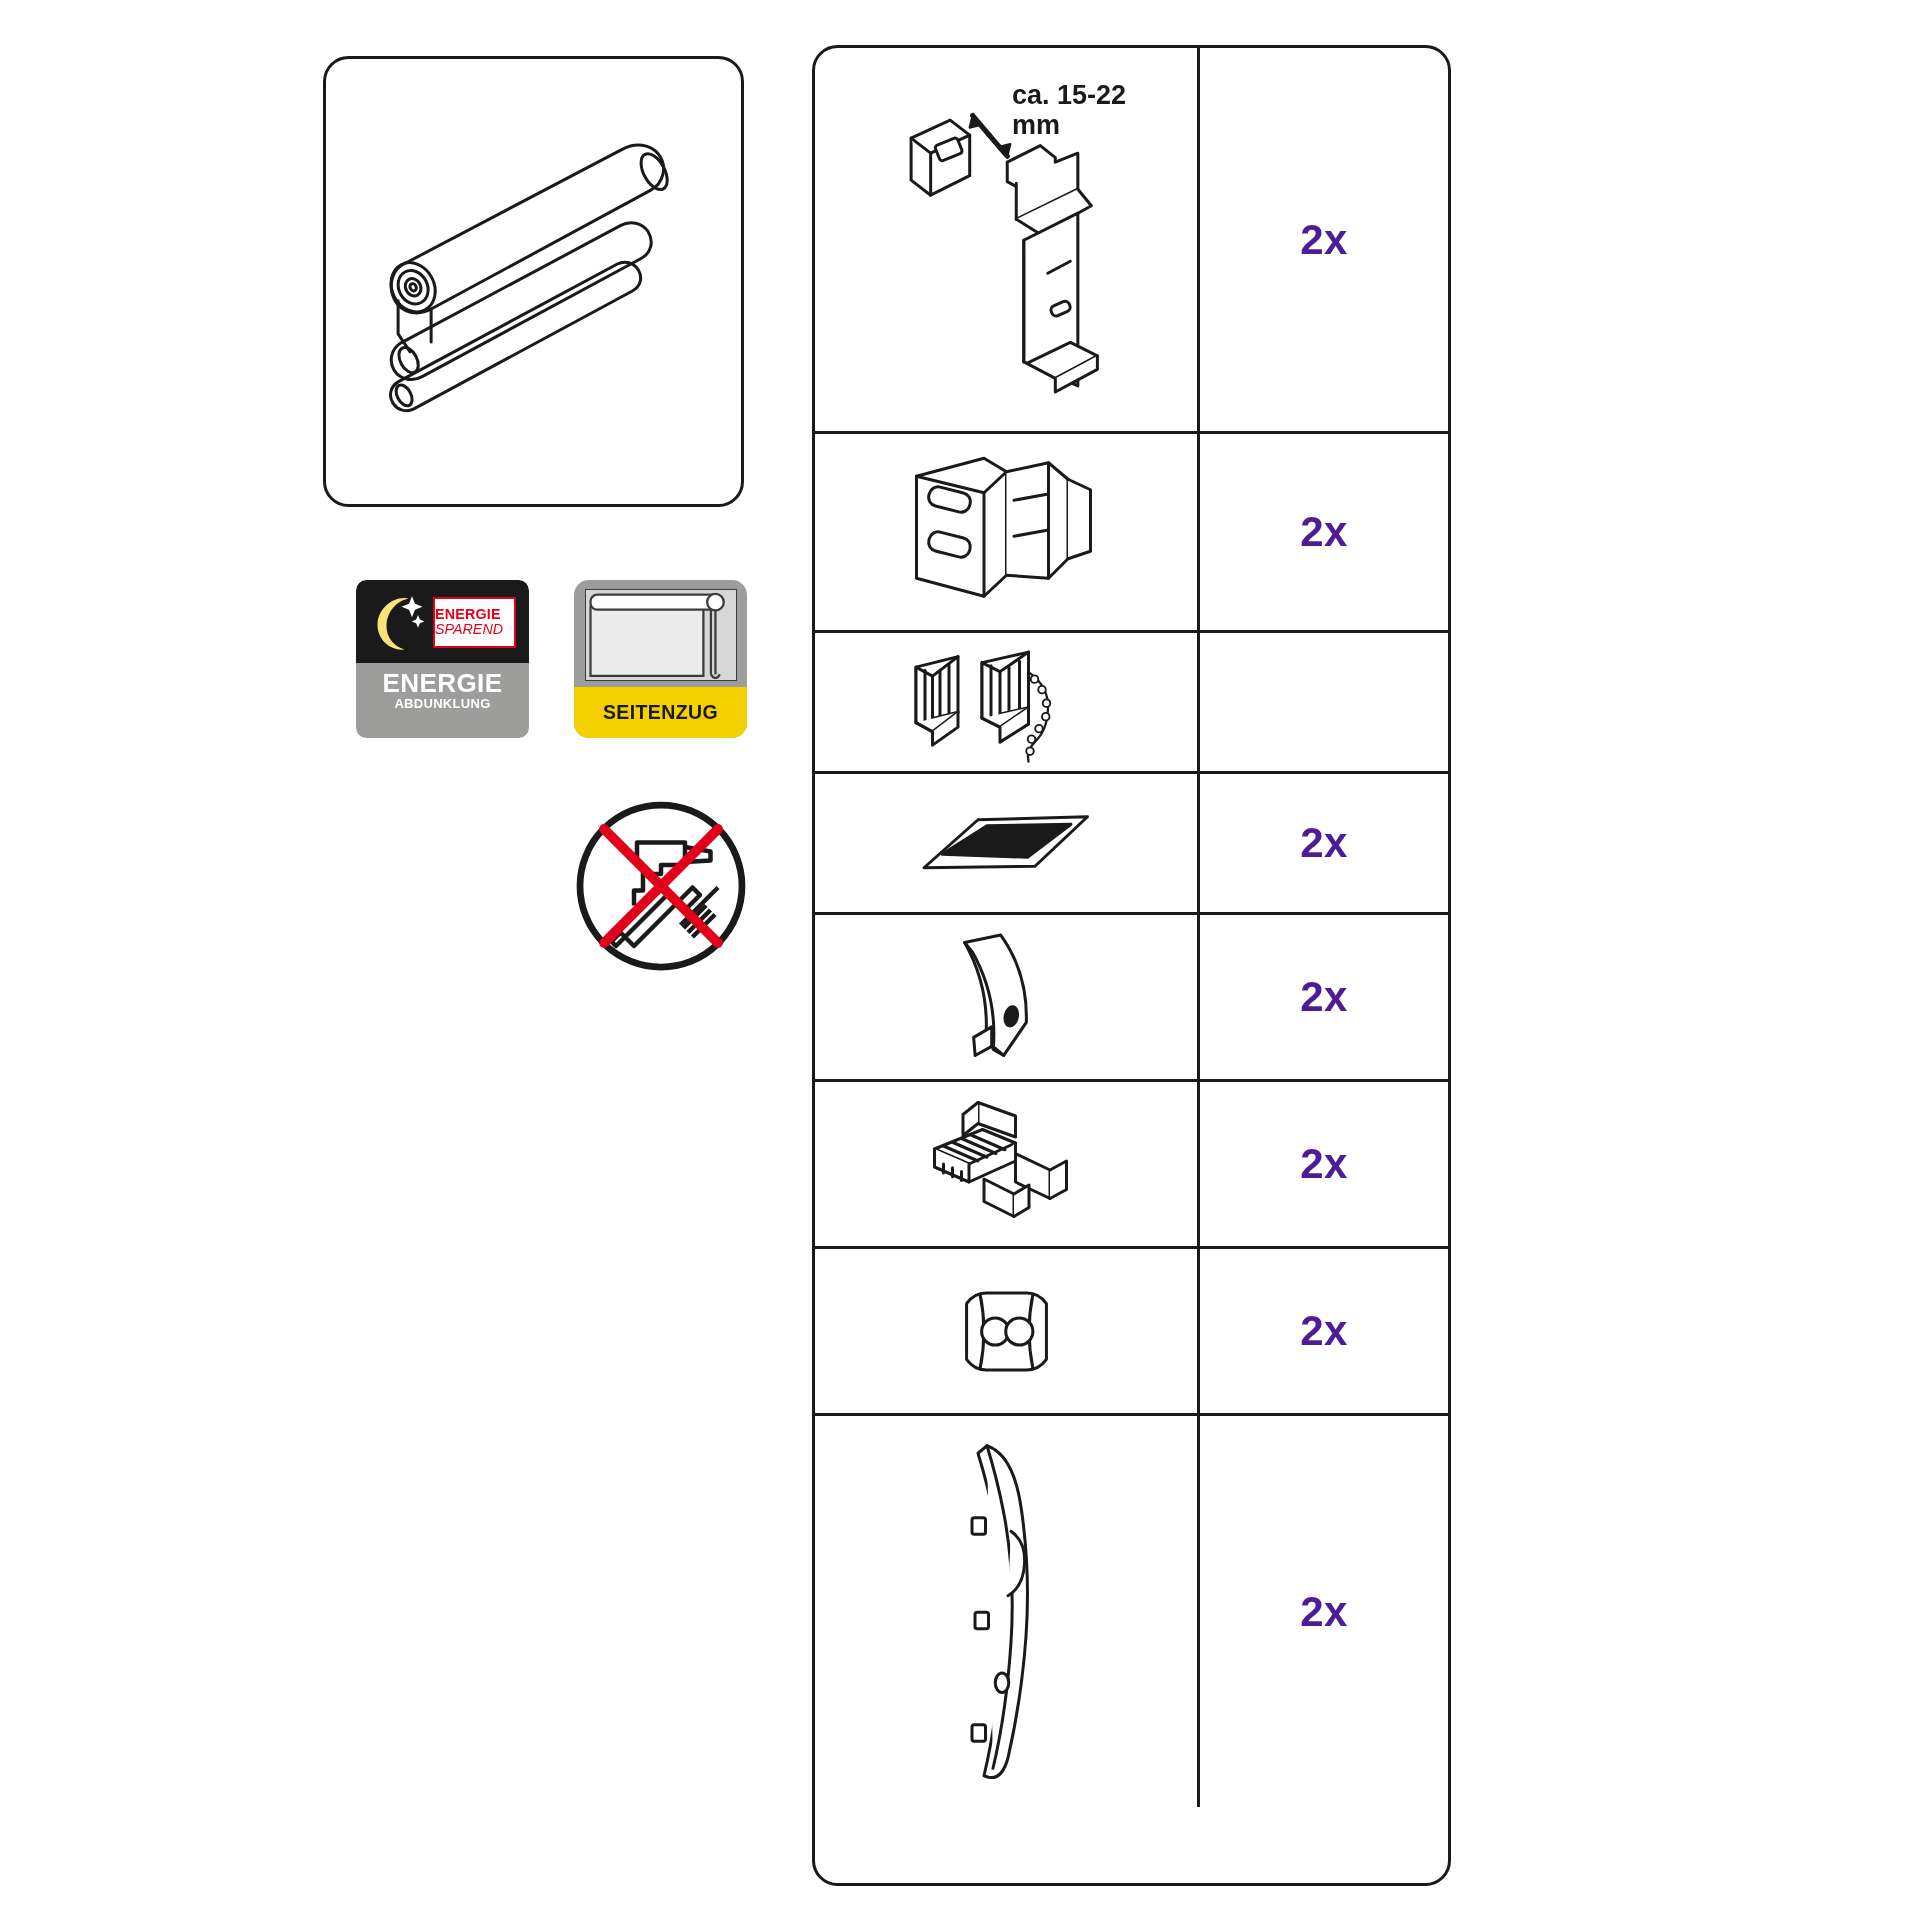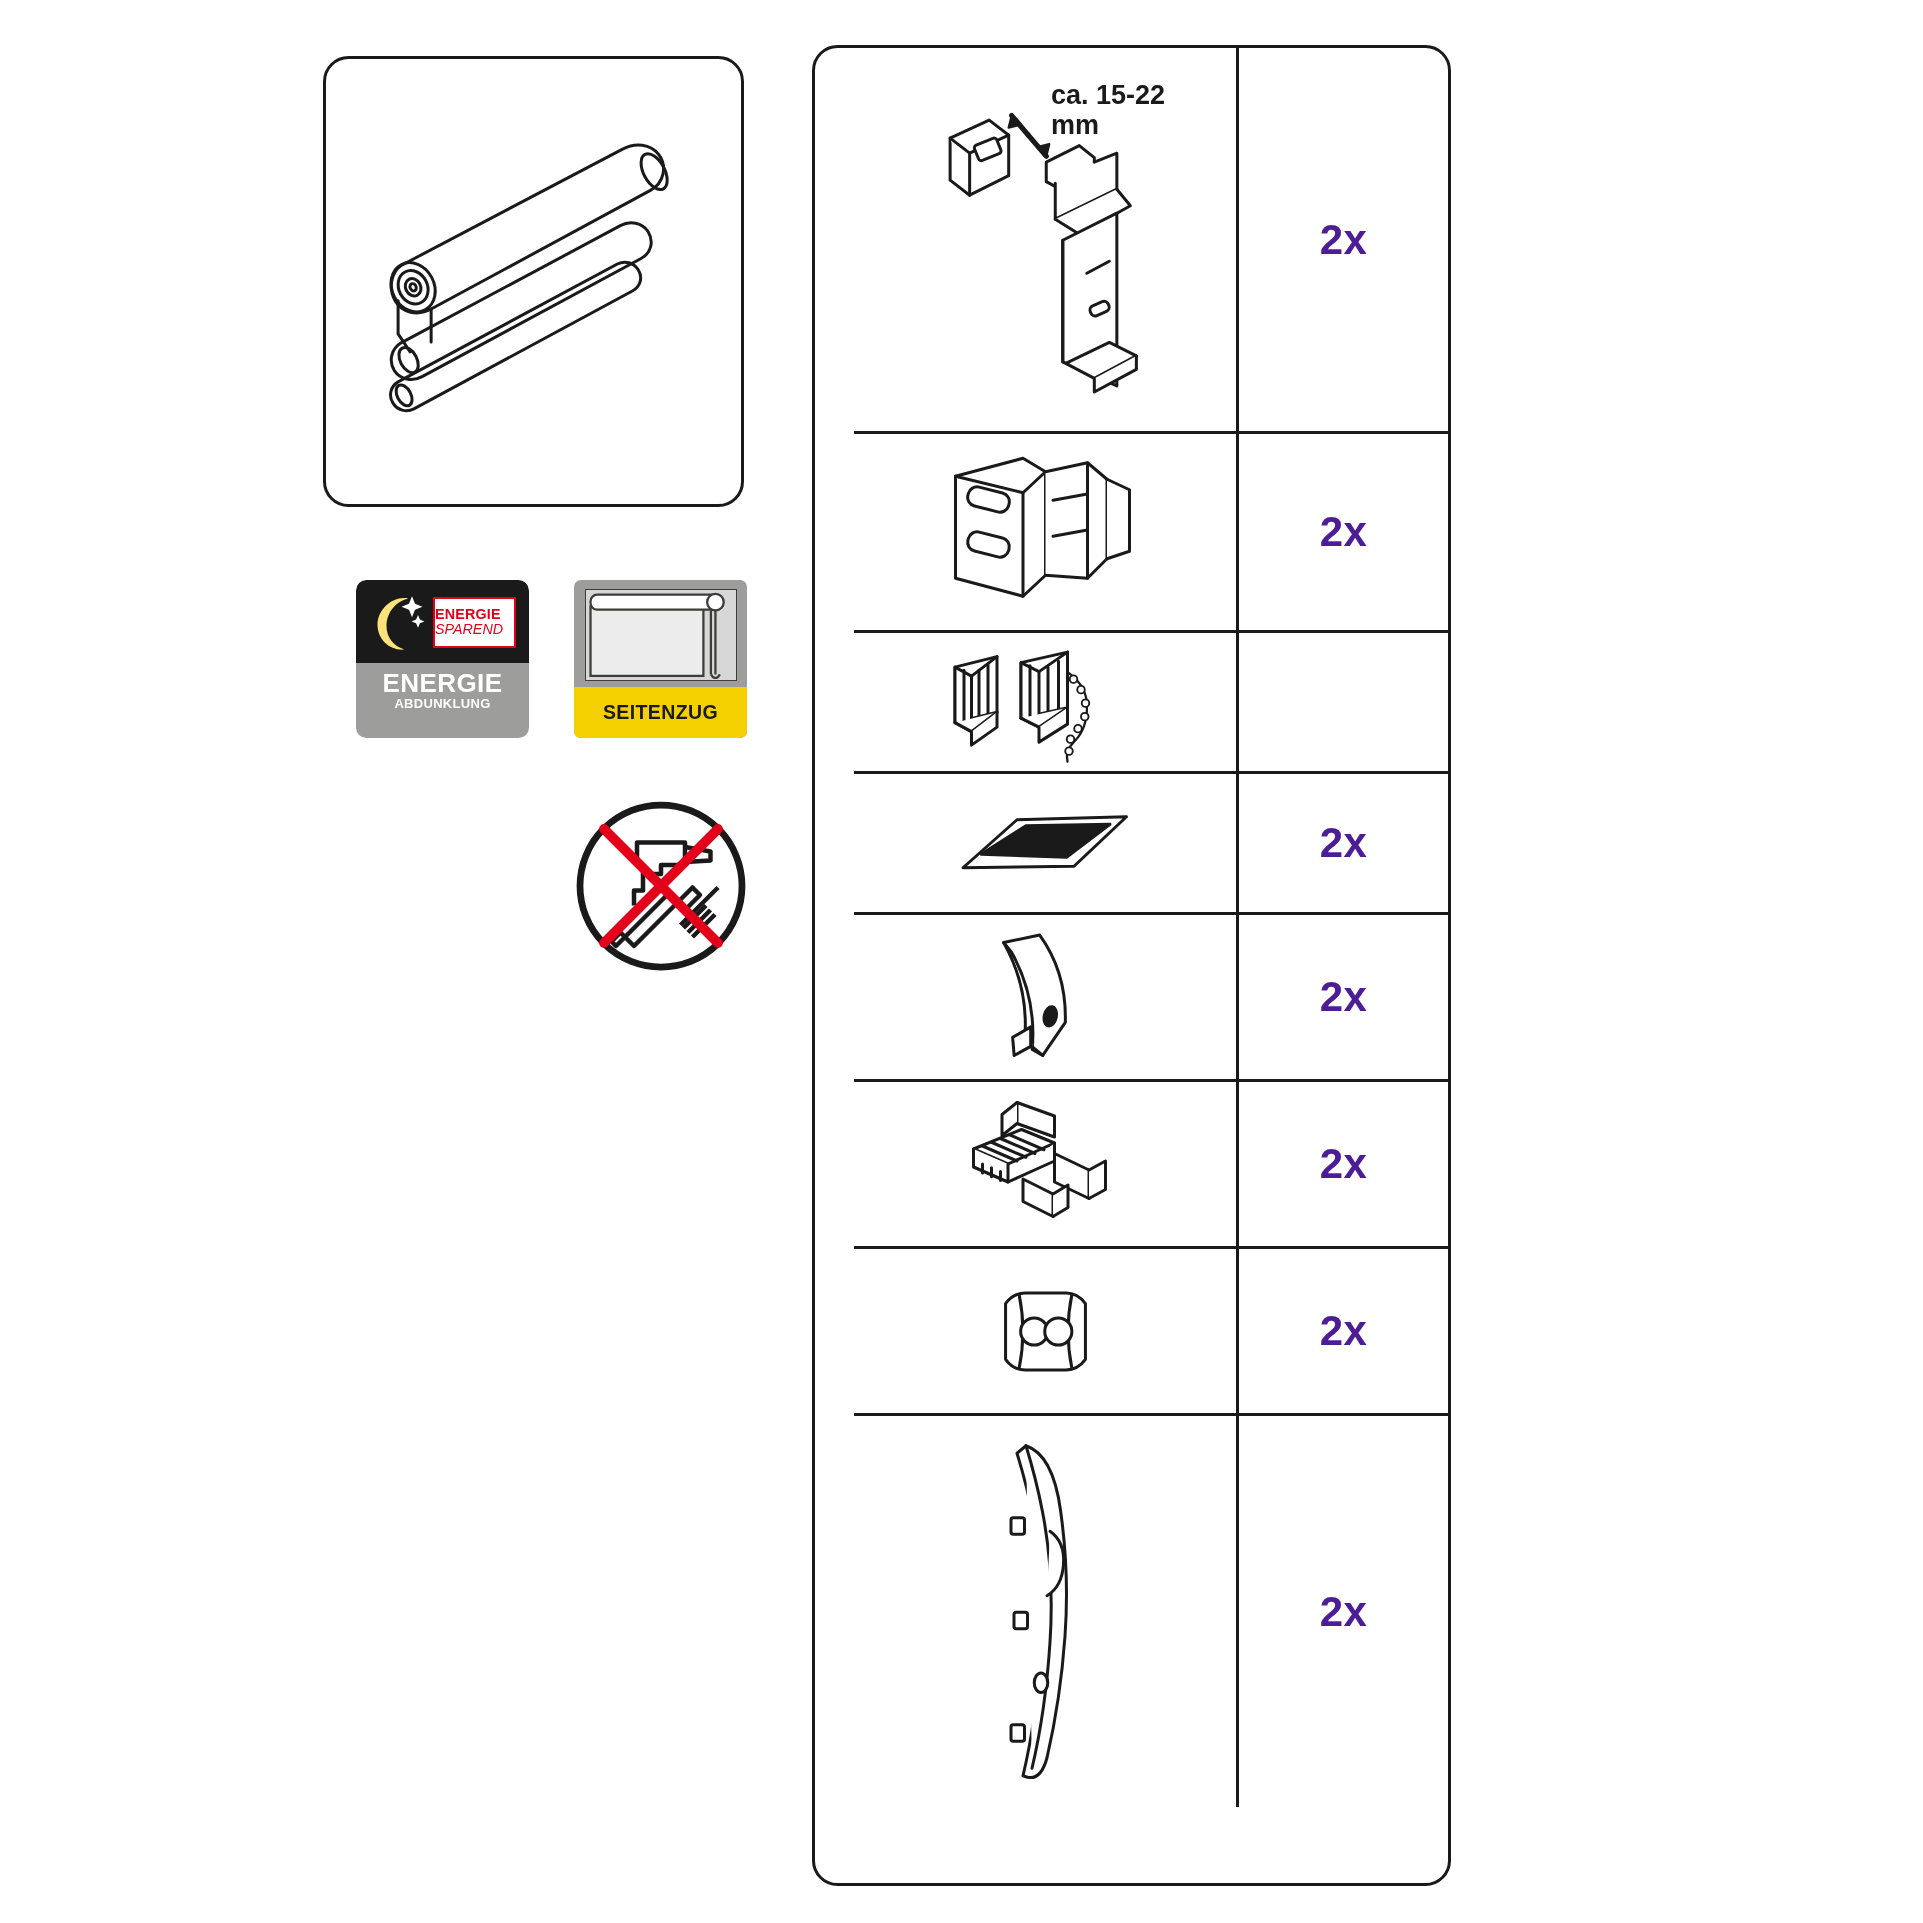--- a/index.html
+++ b/index.html
@@ -120,21 +120,21 @@
     font-size: 13px;
     font-weight: bold;
     letter-spacing: 0.3px;
     display: block;
   }
 
   #badge-seitenzug {
     left = 0;
     left: 218px;
     background: #9d9d9c;
-    border-radius: 7px;
+    border-radius: 15px;
     overflow: hidden;
   }
   #badge-seitenzug .pic {
     position: absolute;
     left: 10.5px;
     top: 9px;
     width: 152px;
     height: 92px;
     background: #d7d7d7;
     border: 1.5px solid #3c3c3b;
@@ -171,21 +171,20 @@
     position: absolute;
     left: 812px;
     top: 45px;
     width: 639px;
     height: 1841px;
     border: 3.8px solid #1a1a1a;
     border-radius: 25.6px;
     box-sizing: border-box;
     background: #ffffff;
     overflow: hidden;
-    padding-left: 39px;
   }
   .parts-row {
     position: relative;
     display: flex;
     width: 100%;
     box-sizing: border-box;
     border-bottom: 3px solid #1a1a1a;
   }
   .parts-row:last-child { border-bottom: none; }
   .cell-img {

